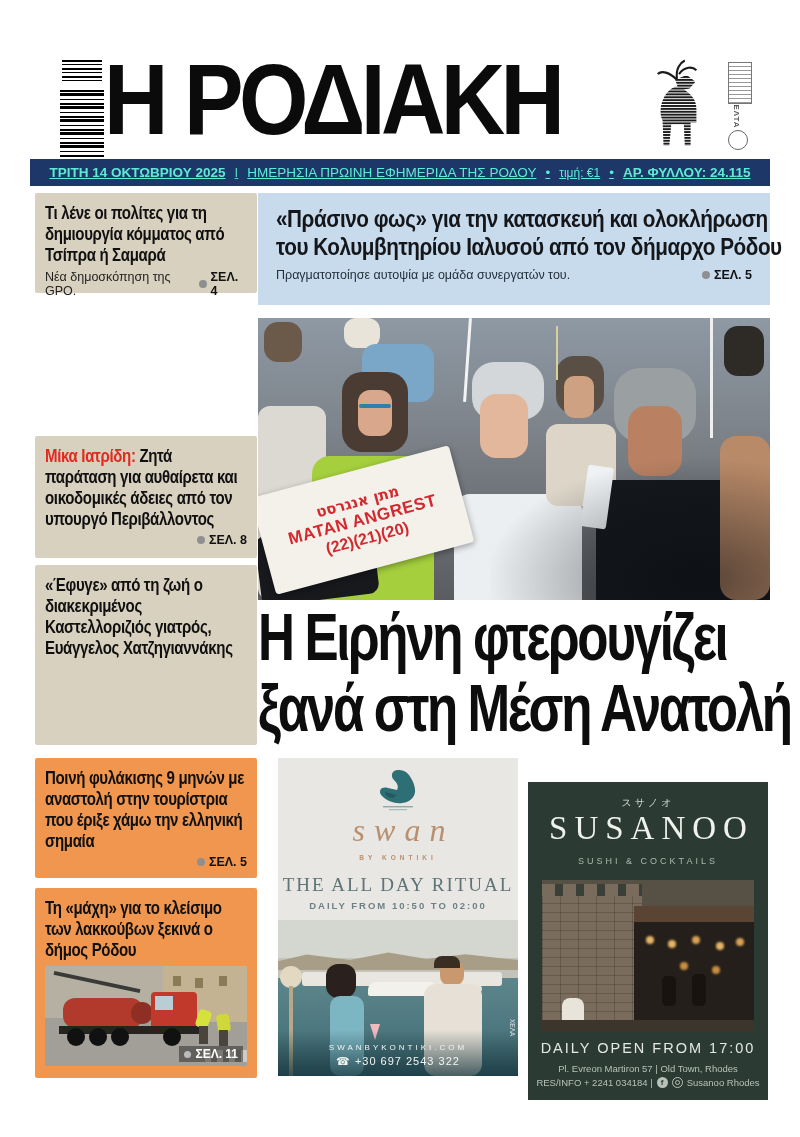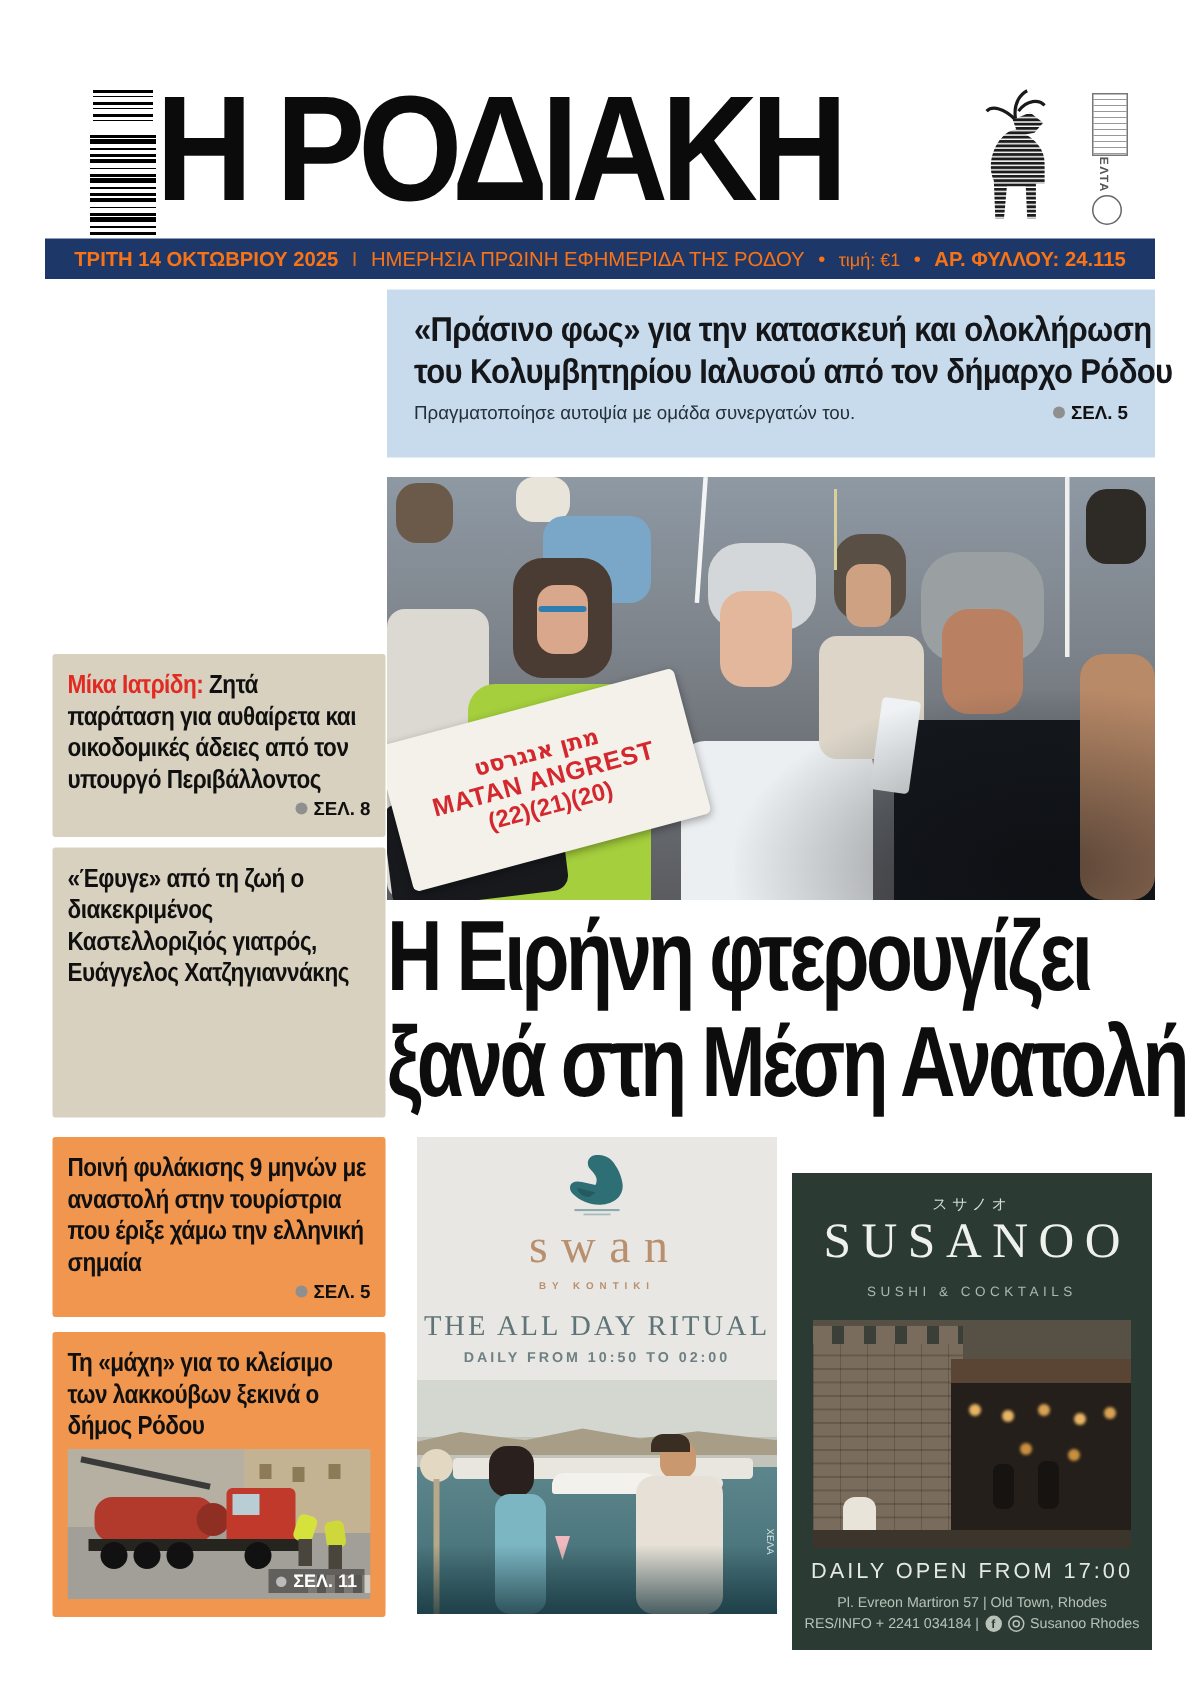--- a/index.html
+++ b/index.html
@@ -15,21 +15,21 @@
   .mast-title{left:104px;top:50px;font-size:96px;font-weight:900;letter-spacing:-5px;line-height:1;
     transform:scale(.93,1.04);transform-origin:0 0;color:#0b0b0b;white-space:nowrap;}
   .deer{left:650px;top:58px;width:58px;height:94px;}
   .stamp-box{left:728px;top:62px;width:22px;height:40px;border:1px solid #777;
     background:repeating-linear-gradient(to bottom,#fff 0 3px,#999 3px 4px);}
   .elta{left:724px;top:112px;font-size:8px;font-weight:bold;color:#555;transform:rotate(90deg);letter-spacing:1px;}
   .elta-circle{left:728px;top:130px;width:18px;height:18px;border:1.5px solid #666;border-radius:50%;
     display:flex;align-items:center;justify-content:center;font-size:7px;color:#666;}
 
   .datebar{left:30px;top:159px;width:740px;height:27px;display:flex;align-items:center;justify-content:center;
-    gap:9px;color:#f97316;font-size:13.5px;white-space:nowrap;}
+    gap:9px;color:#5eead4;font-size:13.5px;white-space:nowrap;text-decoration:underline;}
   .db-b{font-weight:bold;}
   .db-sep{font-weight:300;opacity:.85;}
   .db-small{font-size:12px;}
 
   
   .box{left:35px;width:222px;border-radius:2px;padding:10px;box-sizing:border-box;}
   .beige{background:#d8d1bf;}
   .orange{background:#f0964f;}
   .box-title{font-size:17.5px;font-weight:bold;line-height:1.2;letter-spacing:-.4px;
     transform:scaleX(.86);transform-origin:0 0;width:116%;color:#101010;}
@@ -67,21 +67,21 @@
     background:radial-gradient(ellipse at 75% 85%,rgba(8,10,14,.55),rgba(8,10,14,0) 72%);}
 
   
   .headline{left:258px;top:602px;transform:scale(.8,1.04);transform-origin:0 0;}
   .hl-line{font-size:64px;font-weight:800;letter-spacing:-3px;line-height:1.07;white-space:nowrap;color:#0d0d0d;}
 
   
   .ad-swan{left:278px;top:758px;width:240px;height:318px;background:#e9e7e3;overflow:hidden;}
   .swan-logo{left:97px;top:10px;width:46px;height:44px;}
   .swan-brand{top:54px;width:100%;text-align:center;font-family:"Liberation Serif","DejaVu Serif",serif;
-    font-size:32px;color:#b8906f;letter-spacing:9px;padding-left:11px;box-sizing:border-box;}
+    font-size:32px;color:#b8906f;letter-spacing:9px;padding-left:11px;box-sizing:border-box;font-style:italic;}
   .swan-sub{top:96px;width:100%;text-align:center;font-size:6.5px;letter-spacing:4px;color:#b8906f;font-weight:bold;}
   .swan-tag{top:116px;width:100%;text-align:center;font-family:"Liberation Serif","DejaVu Serif",serif;
     font-size:19px;letter-spacing:2px;color:#5e7477;}
   .swan-hours{top:142px;width:100%;text-align:center;font-size:9.5px;letter-spacing:2px;color:#6d8184;font-weight:bold;}
   .swan-photo{left:0;top:162px;width:240px;height:156px;overflow:hidden;
     background:linear-gradient(180deg,#d4d6d0 0 38px,#c2c3ba 38px 58px,#5d868c 58px,#3f6a72 100%);}
   .swan-foot{left:0;bottom:8px;width:100%;text-align:center;color:#f2f5f3;z-index:5;}
   .swan-web{font-size:8px;letter-spacing:3px;}
   .swan-tel{font-size:11px;margin-top:3px;letter-spacing:1px;}
   .vtext{writing-mode:vertical-rl;font-size:6.5px;color:#d8e2e2;}
@@ -141,20 +141,30 @@
   <div class="abs datebar" style="background:#1d3868;">
     <span class="db-b">ΤΡΙΤΗ 14 ΟΚΤΩΒΡΙΟΥ 2025</span>
     <span class="db-sep">Ι</span>
     <span>ΗΜΕΡΗΣΙΑ ΠΡΩΙΝΗ ΕΦΗΜΕΡΙΔΑ ΤΗΣ ΡΟΔΟΥ</span>
     <span>•</span>
     <span class="db-small">τιμή: €1</span>
     <span>•</span>
     <span class="db-b">ΑΡ. ΦΥΛΛΟΥ: 24.115</span>
   </div>
 
+  <div class="abs box beige" style="top:193px;height:100px;">
+    <div class="box-title">Τι λένε οι πολίτες για τη δημιουργία κόμματος από Τσίπρα ή Σαμαρά</div>
+    <div class="ref-row">
+      <span class="sub-note">Νέα δημοσκόπηση της GPO.</span>
+      <span class="page-ref">
+        <span class="dot"></span>
+        <span>ΣΕΛ. 4</span>
+      </span>
+    </div>
+  </div>
 
 
   <div class="abs box beige" style="top:436px;height:122px;">
     <div class="box-title"><span class="lead-red">Μίκα Ιατρίδη:</span><span> Ζητά παράταση για αυθαίρετα και οικοδομικές άδειες από τον υπουργό Περιβάλλοντος</span></div>
     <div class="ref-right" style="margin-top:0;">
       <span class="page-ref">
         <span class="dot"></span>
         <span>ΣΕΛ. 8</span>
       </span>
     </div>
@@ -277,20 +287,27 @@
       <div class="ph" style="left:160px;top:64px;width:44px;height:10px;background:#e6e4dd;border-radius:6px;"></div>
       <div class="ph" style="left:2px;top:46px;width:22px;height:22px;background:#e3d9c2;border-radius:50%;"></div>
       <div class="ph" style="left:11px;top:66px;width:4px;height:90px;background:#b6a888;"></div>
       <div class="ph" style="left:48px;top:44px;width:30px;height:34px;background:#2a211e;border-radius:12px;"></div>
       <div class="ph" style="left:52px;top:76px;width:34px;height:80px;background:#7cb6c2;border-radius:10px;"></div>
       <div class="ph" style="left:92px;top:104px;width:10px;height:16px;background:#f0b9c0;clip-path:polygon(0 0,100% 0,50% 100%);"></div>
       <div class="ph" style="left:162px;top:40px;width:24px;height:26px;background:#c9986f;border-radius:10px;"></div>
       <div class="ph" style="left:156px;top:36px;width:26px;height:12px;background:#3a2d22;border-radius:8px 8px 0 0;"></div>
       <div class="ph" style="left:146px;top:64px;width:58px;height:92px;background:#e6e0d6;border-radius:12px;"></div>
       <div class="ph" style="left:0;bottom:0;width:240px;height:46px;background:linear-gradient(0deg,rgba(20,50,58,.75),rgba(20,50,58,0));"></div>
+      <div class="abs swan-foot">
+        <div class="swan-web">SWANBYKONTIKI.COM</div>
+        <div class="swan-tel">
+          <span>☎</span>
+          <span>+30 697 2543 322</span>
+        </div>
+      </div>
       <div class="abs vtext" style="right:2px;bottom:40px;">ΧΕΛΑ</div>
     </div>
   </div>
 
   <div class="abs ad-sus">
     <div class="abs sus-jp">スサノオ</div>
     <div class="abs sus-brand">SUSANOO</div>
     <div class="abs sus-sub">SUSHI &amp; COCKTAILS</div>
 
     <div class="abs sus-photo">

